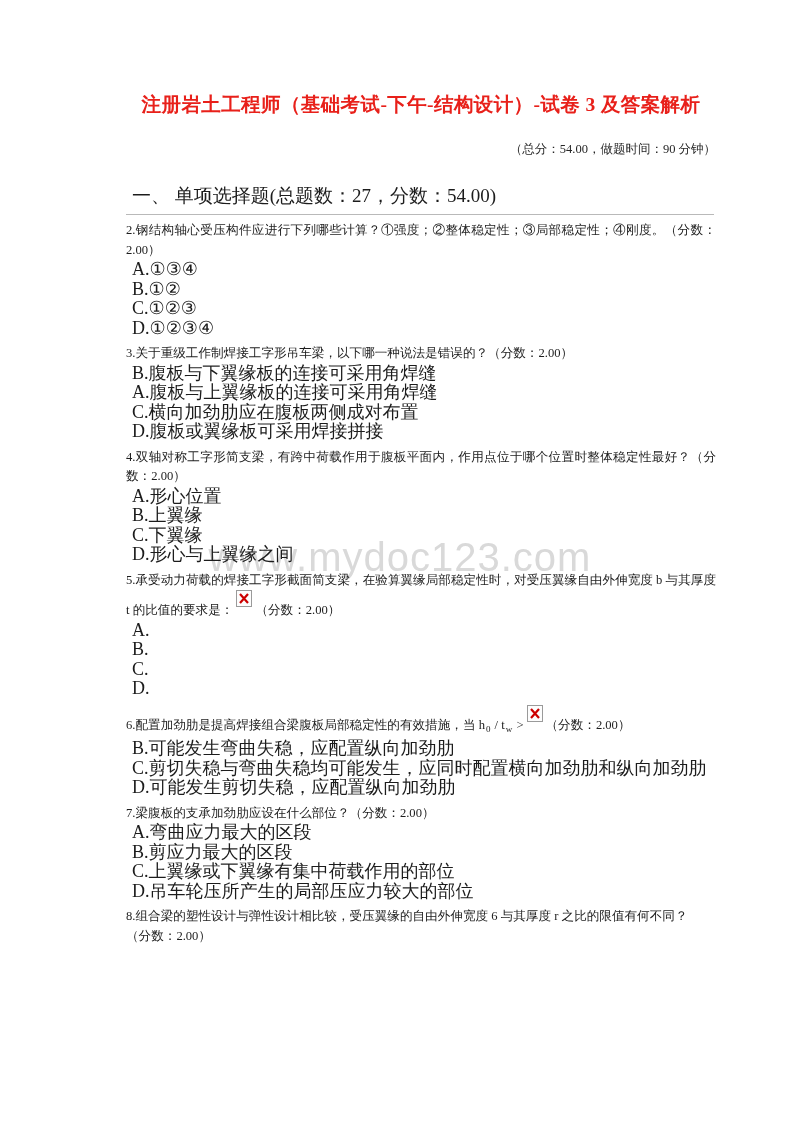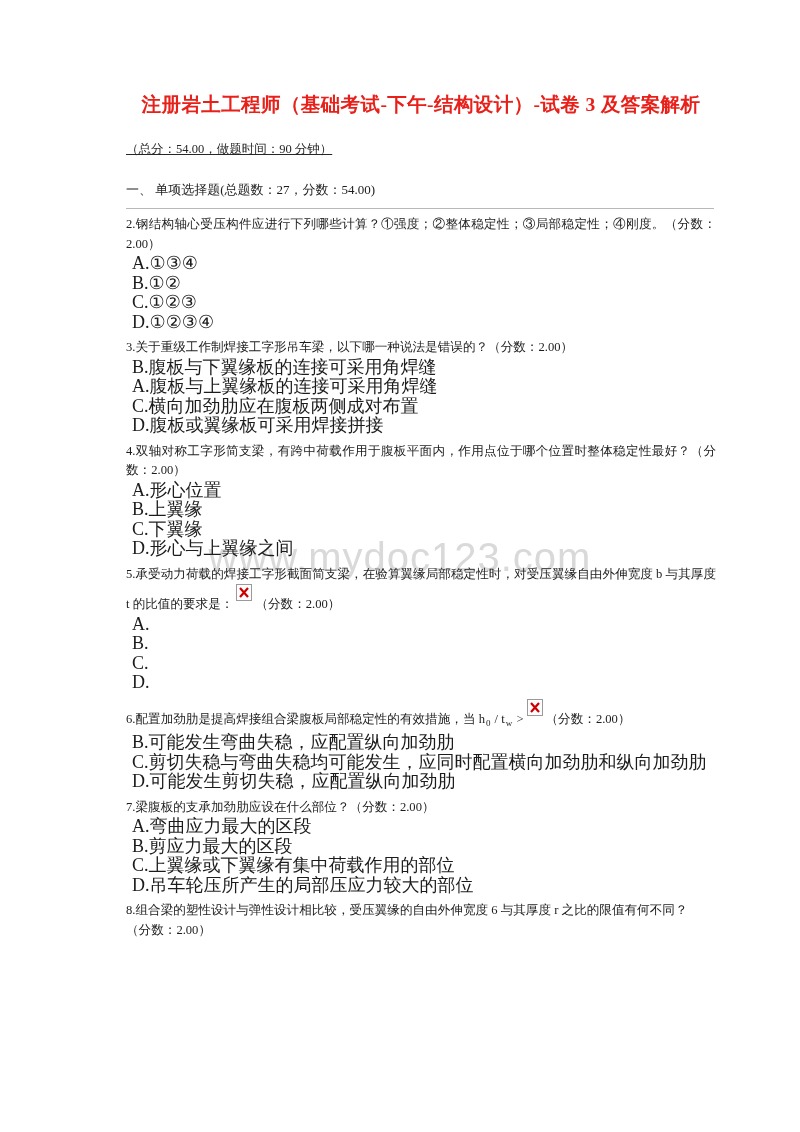--- a/index.html
+++ b/index.html
@@ -58,31 +58,30 @@
     line-height: 26px;
     color: #e8201a;
     text-align: center;
     letter-spacing: 0.4px;
     white-space: nowrap;
   }
 
   .doc-subtitle {
     margin: 0;
     padding-top: 22px;
-    text-align: left;
+    text-align: right;
     font-size: 12.5px;
     line-height: 18px;
     color: #262626;
-    text-decoration: underline;
   }
 
   .section-heading {
-    margin: 0;
+    margin: 6px;
     padding-top: 22px;
-    font-size: 13px;
+    font-size: 19px;
     line-height: 19px;
     color: #1c1c1c;
   }
 
   .q-intro {
     margin: 0;
     padding-top: 10px;
     font-size: 12.6px;
     line-height: 19px;
   }

